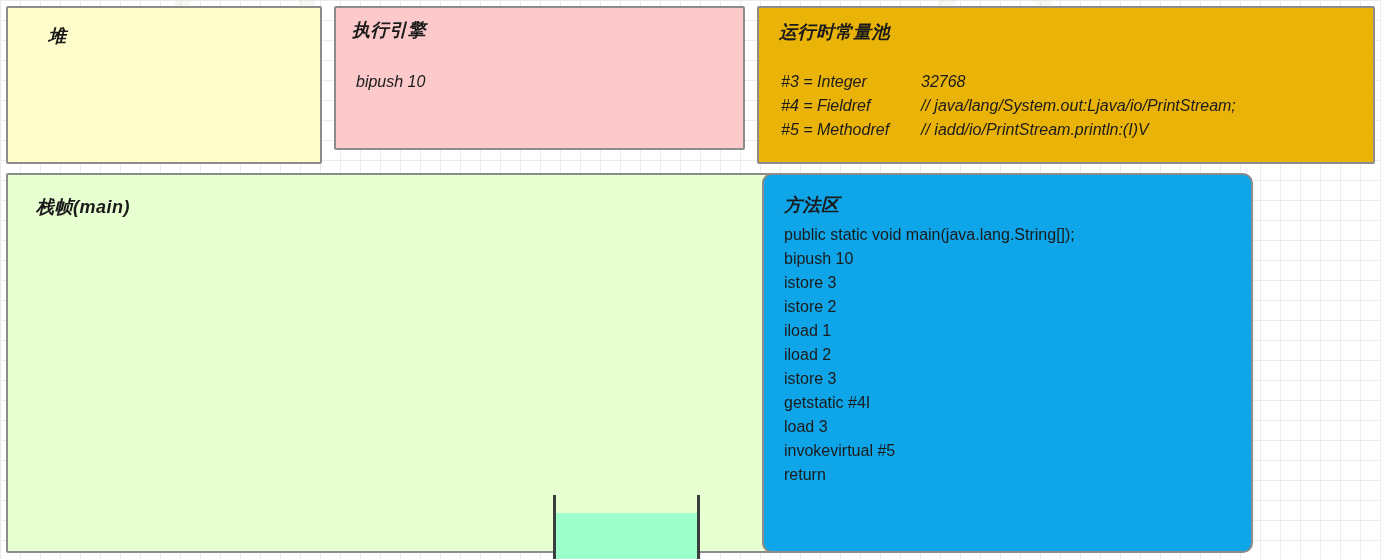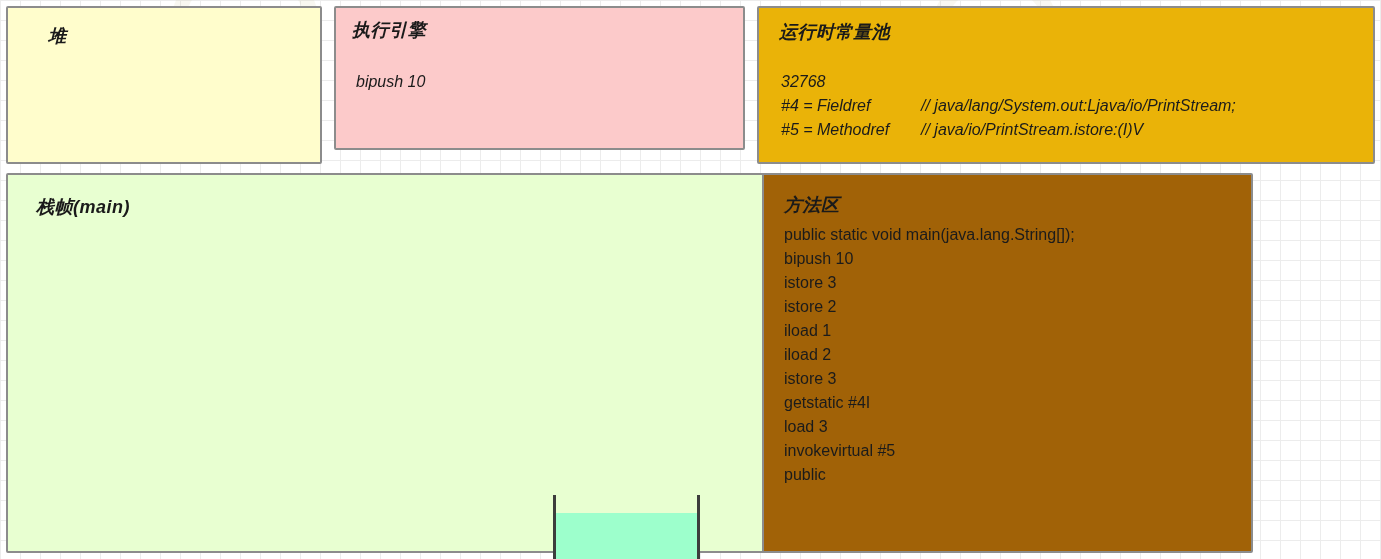--- a/index.html
+++ b/index.html
@@ -61,21 +61,21 @@
   .opstack { position: absolute; left: 545px; top: 320px; }
   .os-inner { display: flex; }
   .os-rail { width: 3px; height: 205px; background: #3d3d3d; }
   .os-cells { width: 141px; height: 205px; padding-top: 18px; }
   .os-cell-top {
     height: 108px; background: #9dffcc;
     border-bottom: 3px solid #3d3d3d;
   }
 
   
-  #method { left: 762px; top: 173px; width: 491px; height: 380px; background: #a16207; }
+  #method { left: 762px; top: 173px; width: 491px; height: 380px; background: #0ea5e9; border-radius: 10px; }
   #method .panel-title { position: absolute; left: 20px; top: 18px; }
   #method .code-lines { position: absolute; left: 20px; top: 48px; }
   #method .code-line { font-size: 16px; color: #1b1b1b;
                        line-height: 24px; white-space: pre; }
 </style>
 </head>
 <body>
 
 <div class="wm-circle" style="left:170px; top:-45px; width:150px; height:150px;"></div>
 <div class="wm-circle" style="left:930px; top:-30px; width:130px; height:130px;"></div>
@@ -86,29 +86,30 @@
 
 <div class="panel" id="exec">
   <div class="panel-title">执行引擎</div>
   <div class="mono-line exec-instr">bipush 10</div>
 </div>
 
 <div class="panel" id="rcp">
   <div class="panel-title">运行时常量池</div>
   <div class="rcp-rows">
     <div class="rcp-row mono-line">
+      <span class="rcp-key">#3 = Integer</span>
       <span>32768</span>
     </div>
     <div class="rcp-row mono-line">
       <span class="rcp-key">#4 = Fieldref</span>
       <span>// java/lang/System.out:Ljava/io/PrintStream;</span>
     </div>
     <div class="rcp-row mono-line">
       <span class="rcp-key">#5 = Methodref</span>
-      <span>// java/io/PrintStream.istore:(I)V</span>
+      <span>// iadd/io/PrintStream.println:(I)V</span>
     </div>
   </div>
 </div>
 
 <div class="panel" id="frame">
   <div class="panel-title">栈帧(main)</div>
 
   <div class="opstack">
     <div class="os-inner">
       <div class="os-rail"></div>
@@ -127,15 +128,15 @@
     <div class="code-line">public static void main(java.lang.String[]);</div>
     <div class="code-line">bipush 10</div>
     <div class="code-line">istore 3</div>
     <div class="code-line">istore 2</div>
     <div class="code-line">iload 1</div>
     <div class="code-line">iload 2</div>
     <div class="code-line">istore 3</div>
     <div class="code-line">getstatic #4I</div>
     <div class="code-line">load 3</div>
     <div class="code-line">invokevirtual #5</div>
-    <div class="code-line">public</div>
+    <div class="code-line">return</div>
   </div>
 </div>
 
 </body></html>

